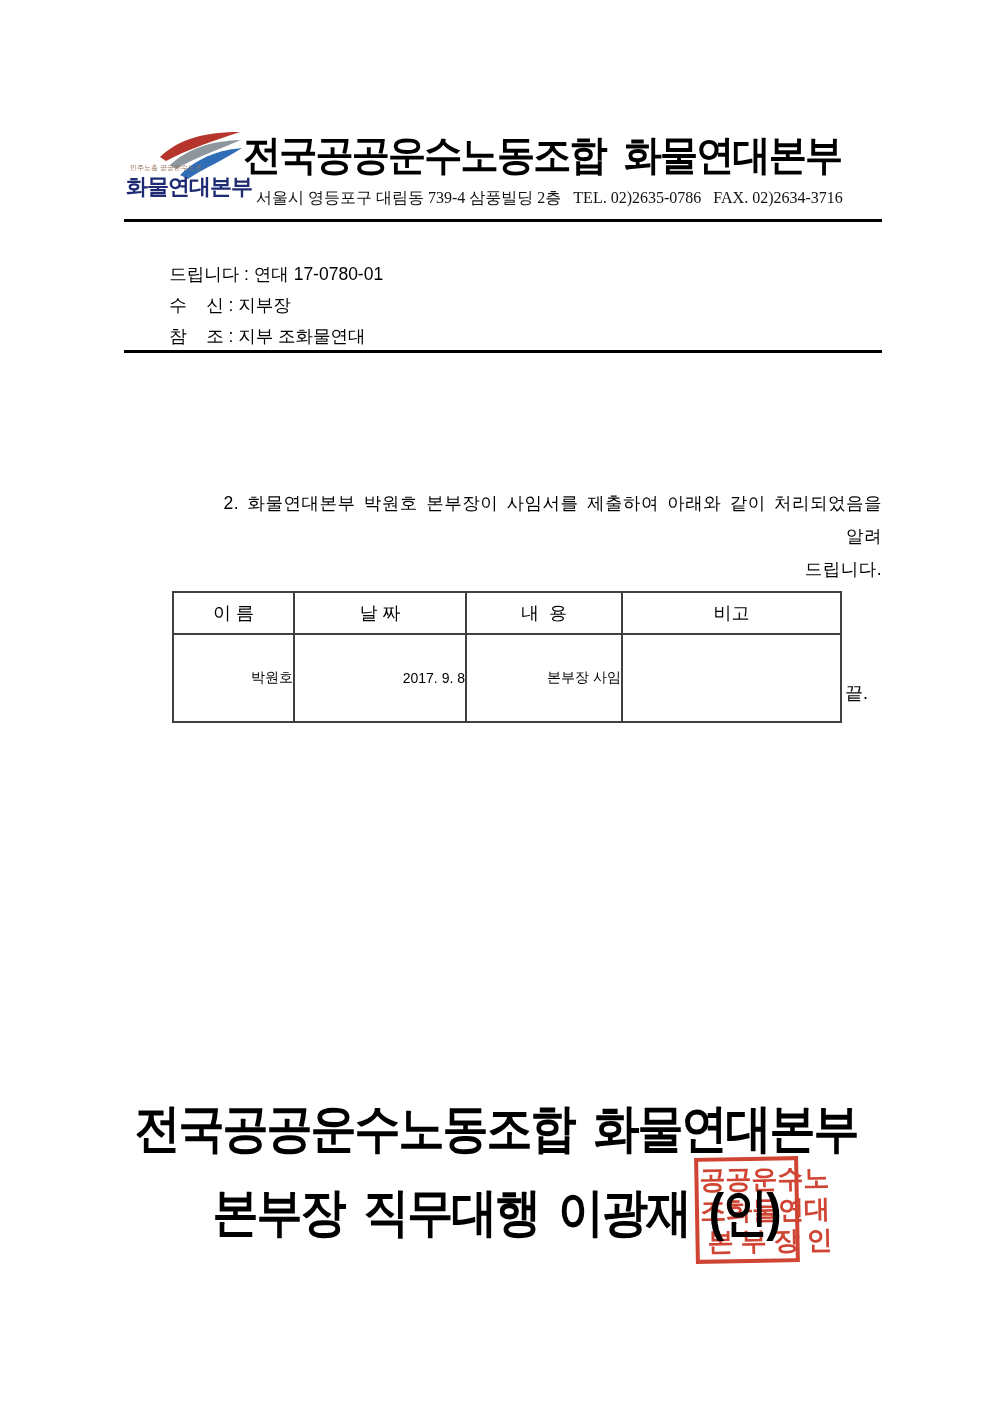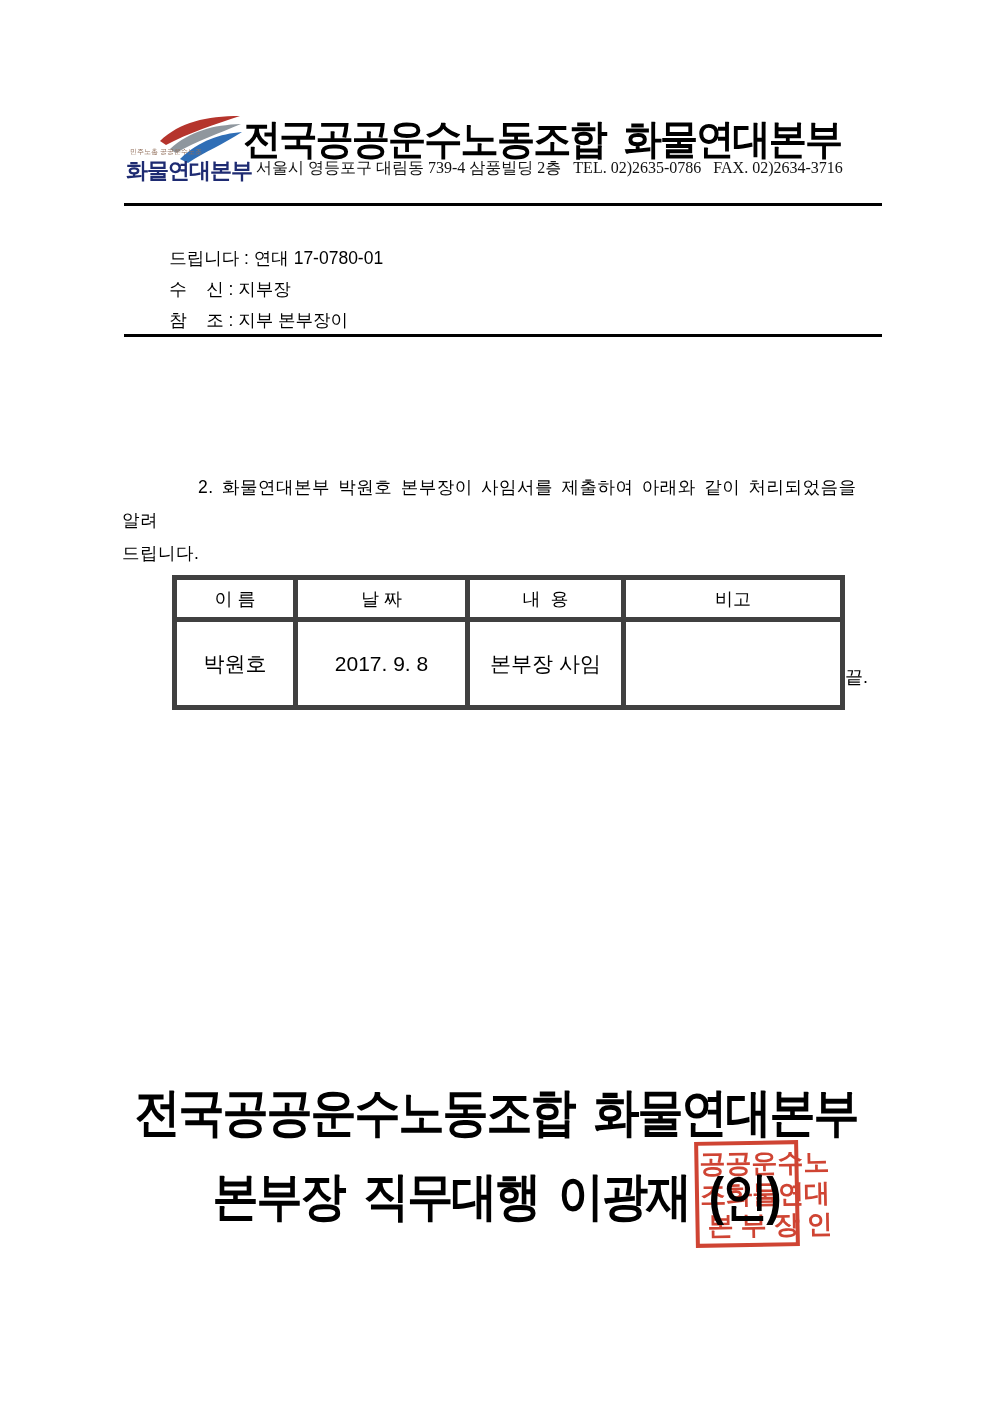--- a/index.html
+++ b/index.html
@@ -1,70 +1,70 @@
 <!DOCTYPE html>
 <html><head>
 <meta charset="utf-8">
 <style>
   * { margin:0; padding:0; box-sizing:border-box; }
   html,body { background:#ffffff; }
   body { font-family:"Liberation Sans","DejaVu Sans",sans-serif; color:#000; }
   .page {
-    position:relative; width:992px; height:1261px; margin:0 auto;
+    position:relative; width:992px; height:1261px; margin:16px auto;
     background:#ffffff; overflow:hidden;
   }
 
   
   .logo { position:absolute; left:126px; top:114px; width:116px; height:86px; }
   .logo-flag { position:absolute; right:0; top:0; }
   .logo-small {
     position:absolute; left:4px; top:34px; font-size:7px; line-height:7px;
     color:#93705c; white-space:nowrap; letter-spacing:0;
   }
   .logo-main {
     position:absolute; left:0; top:42px; font-size:22px; font-weight:900;
     color:#1e2b72; letter-spacing:-1px; white-space:nowrap;
   }
   .title {
     position:absolute; left:243px; top:112px; font-size:41px; font-weight:900;
     letter-spacing:-2px; word-spacing:10px; white-space:nowrap;
     transform:scaleX(0.93); transform-origin:left top; color:#000;
   }
   .address {
-    position:absolute; left:256px; top:158px; font-size:16px; white-space:pre;
+    position:absolute; left:256px; top:172px; font-size:16px; white-space:pre;
     font-family:"Liberation Serif","DejaVu Serif",serif; color:#111;
   }
   .rule { position:absolute; left:124px; width:758px; height:3px; background:#000; }
   .rule1 { top:203px; }
   .rule2 { top:334px; }
 
   
   .doc-info { position:absolute; left:140px; top:212px; width:742px; font-size:17.5px; }
   .doc-row { position:relative; height:31px; line-height:31px; white-space:pre; }
   .doc-row .right { position:absolute; right:0; top:0; white-space:pre; }
 
   
   .para {
     position:absolute; left:122px; width:760px; font-size:17.5px;
     line-height:33px; text-indent:76px; letter-spacing:0.5px; word-spacing:3px;
   }
   .para1 { top:405px; }
-  .para2 { top:471px; }
+  .para2 { top:471px;text-align:right; }
 
   
   .doc-table {
     position:absolute; left:172px; top:575px; width:668px;
     border-collapse:collapse; table-layout:fixed;
   }
   .doc-table th, .doc-table td {
-    border:5px solid #404040; text-align:center; vertical-align:middle;
+    border:2px solid #404040; text-align:center; vertical-align:middle;
     font-weight:normal; white-space:pre; font-size:18px;
   }
   .doc-table th { height:42px; }
-  .doc-table td { height:88px; font-size:21px; }
+  .doc-table td { height:88px; font-size:14px;text-align:right; }
   .end-mark { position:absolute; left:845px; top:665px; font-size:18px; }
 
   
   .sig1 {
     position:absolute; left:0; top:1078px; width:100%; text-align:center;
     font-size:46px; font-weight:900; letter-spacing:-2px; word-spacing:8px;
     transform:scaleY(1.12); transform-origin:center top; white-space:nowrap;
     z-index:2;
   }
   .sig2 {
@@ -107,21 +107,21 @@
   <div class="rule rule1"></div>
 
   <div class="doc-info">
     <div class="doc-row">
       <span>드립니다</span><span> : </span><span>연대 17-0780-01</span>
     </div>
     <div class="doc-row">
       <span>수    신</span><span> : </span><span>지부장</span>
     </div>
     <div class="doc-row">
-      <span>참    조</span><span> : </span><span>지부 본부장이</span>
+      <span>참    조</span><span> : </span><span>지부 조화물연대</span>
     </div>
   </div>
 
   <div class="rule rule2"></div>
 
 
   <p class="para para2"><span>2. 화물연대본부 박원호 본부장이 사임서를 제출하여 아래와 같이 처리되었음을 알려</span><br><span>드립니다.</span></p>
 
   <table class="doc-table">
     <colgroup>

